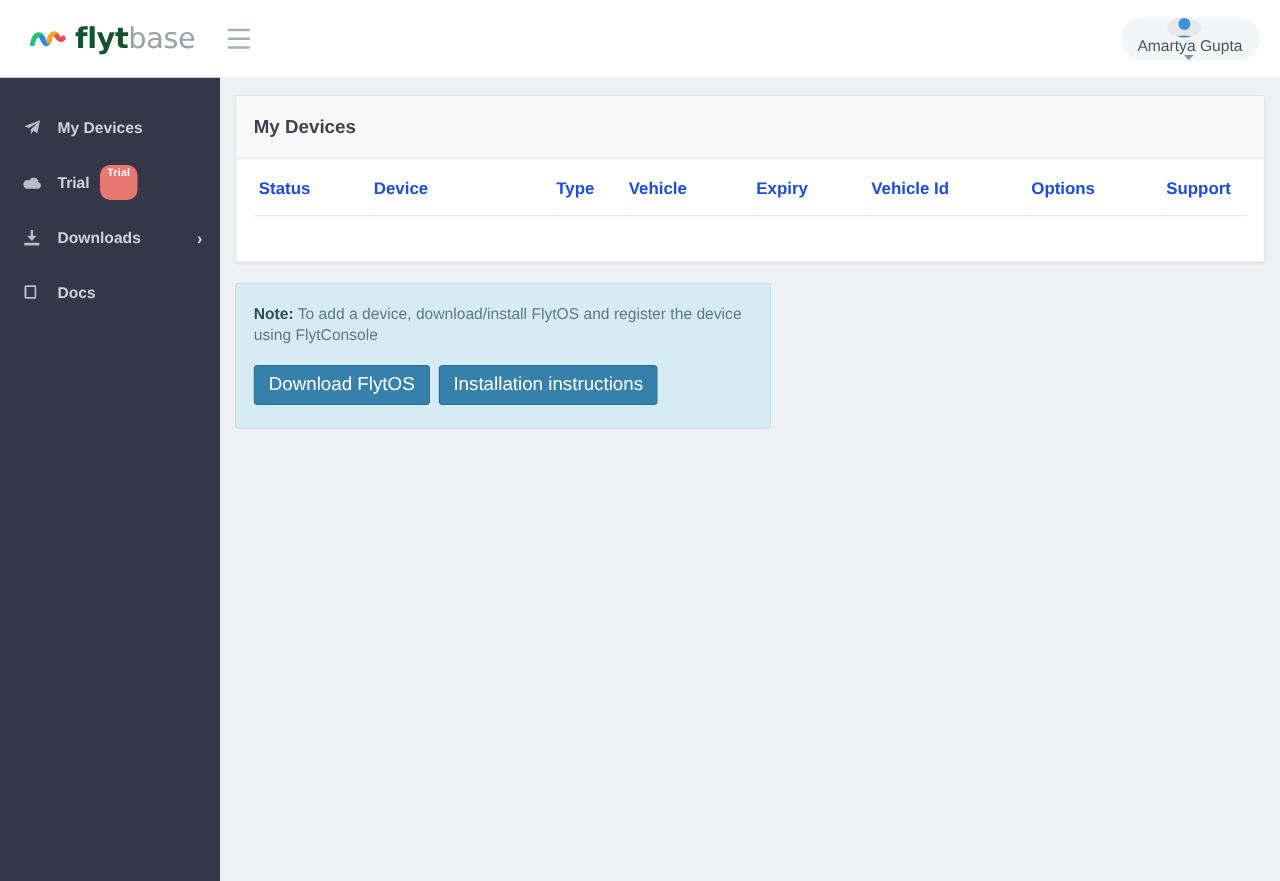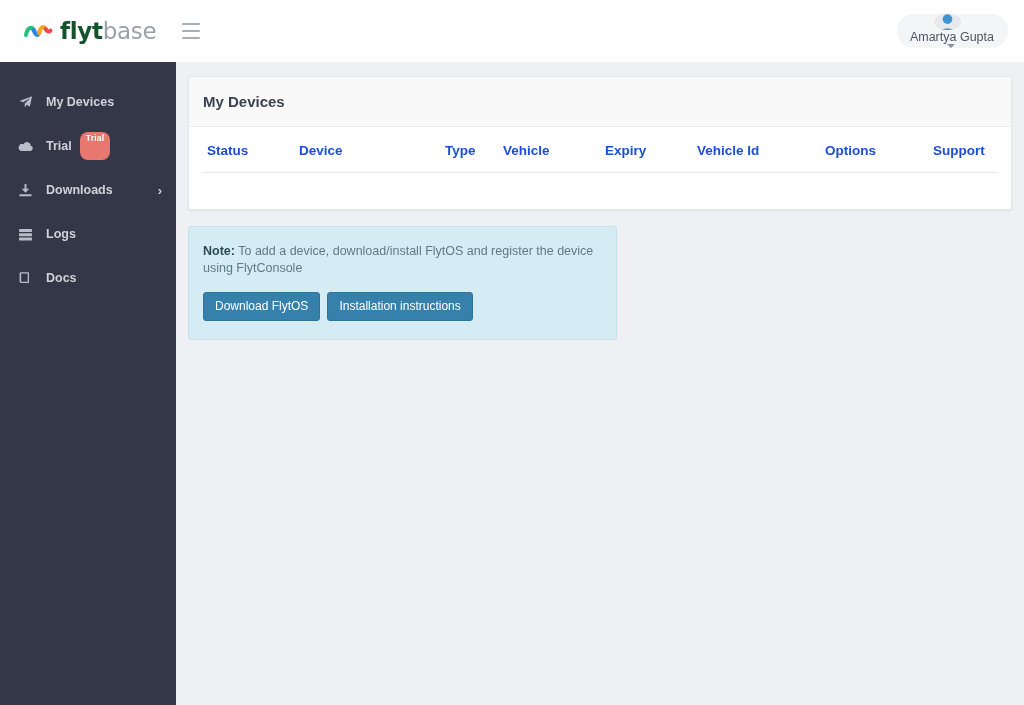--- a/index.html
+++ b/index.html
@@ -168,21 +168,21 @@
     font-size: 12.5px;
     color: #5f7a85;
     line-height: 1.4;
   }
   .note-text b { color: #2f4a55; font-weight: 700; }
   .note-actions { margin-top: 14px; display: flex; gap: 7px; }
   .btn {
     background: #3581ab;
     border: 1px solid #2e7399;
     color: #ffffff;
-    font-size: 12px;
+    font-size: 15px;
     padding: 7px 11px;
     border-radius: 3px;
     cursor: pointer;
     font-family: "Liberation Sans", sans-serif;
     line-height: 1.1;
   }
 </style>
 </head>
 <body>
 
@@ -244,30 +244,20 @@
     <span class="nav-ico">
       <svg viewBox="0 0 16 16" width="15" height="15" fill="currentColor">
           <path d="M7 1h2v5h3L8 10.5 4 6h3z"></path>
           <rect x="1.5" y="12" width="13" height="2.2" rx="0.6"></rect>
         </svg>
     </span>
     <span>Downloads</span>
     <span class="nav-chevron">›</span>
   </div>
 
-  <div class="nav-item">
-    <span class="nav-ico">
-      <svg viewBox="0 0 16 14" width="15" height="13" fill="currentColor">
-          <rect x="1" y="1" width="14" height="3.3" rx="0.8"></rect>
-          <rect x="1" y="5.6" width="14" height="3.3" rx="0.8"></rect>
-          <rect x="1" y="10.2" width="14" height="3.3" rx="0.8"></rect>
-        </svg>
-    </span>
-    <span>Logs</span>
-  </div>
 
   <div class="nav-item">
     <span class="nav-ico">
       <svg viewBox="0 0 16 16" width="14" height="14" fill="currentColor">
           <path d="M3.4 1.4h8.2c.6 0 1 .5 1 1.1v10.1c0 .6-.4 1.1-1 1.1H3.4c-.9 0-1.6-.7-1.6-1.6V3c0-.9.7-1.6 1.6-1.6zm.2 1.5v9.3h7.5V2.9z"></path>
         </svg>
     </span>
     <span>Docs</span>
   </div>
 

